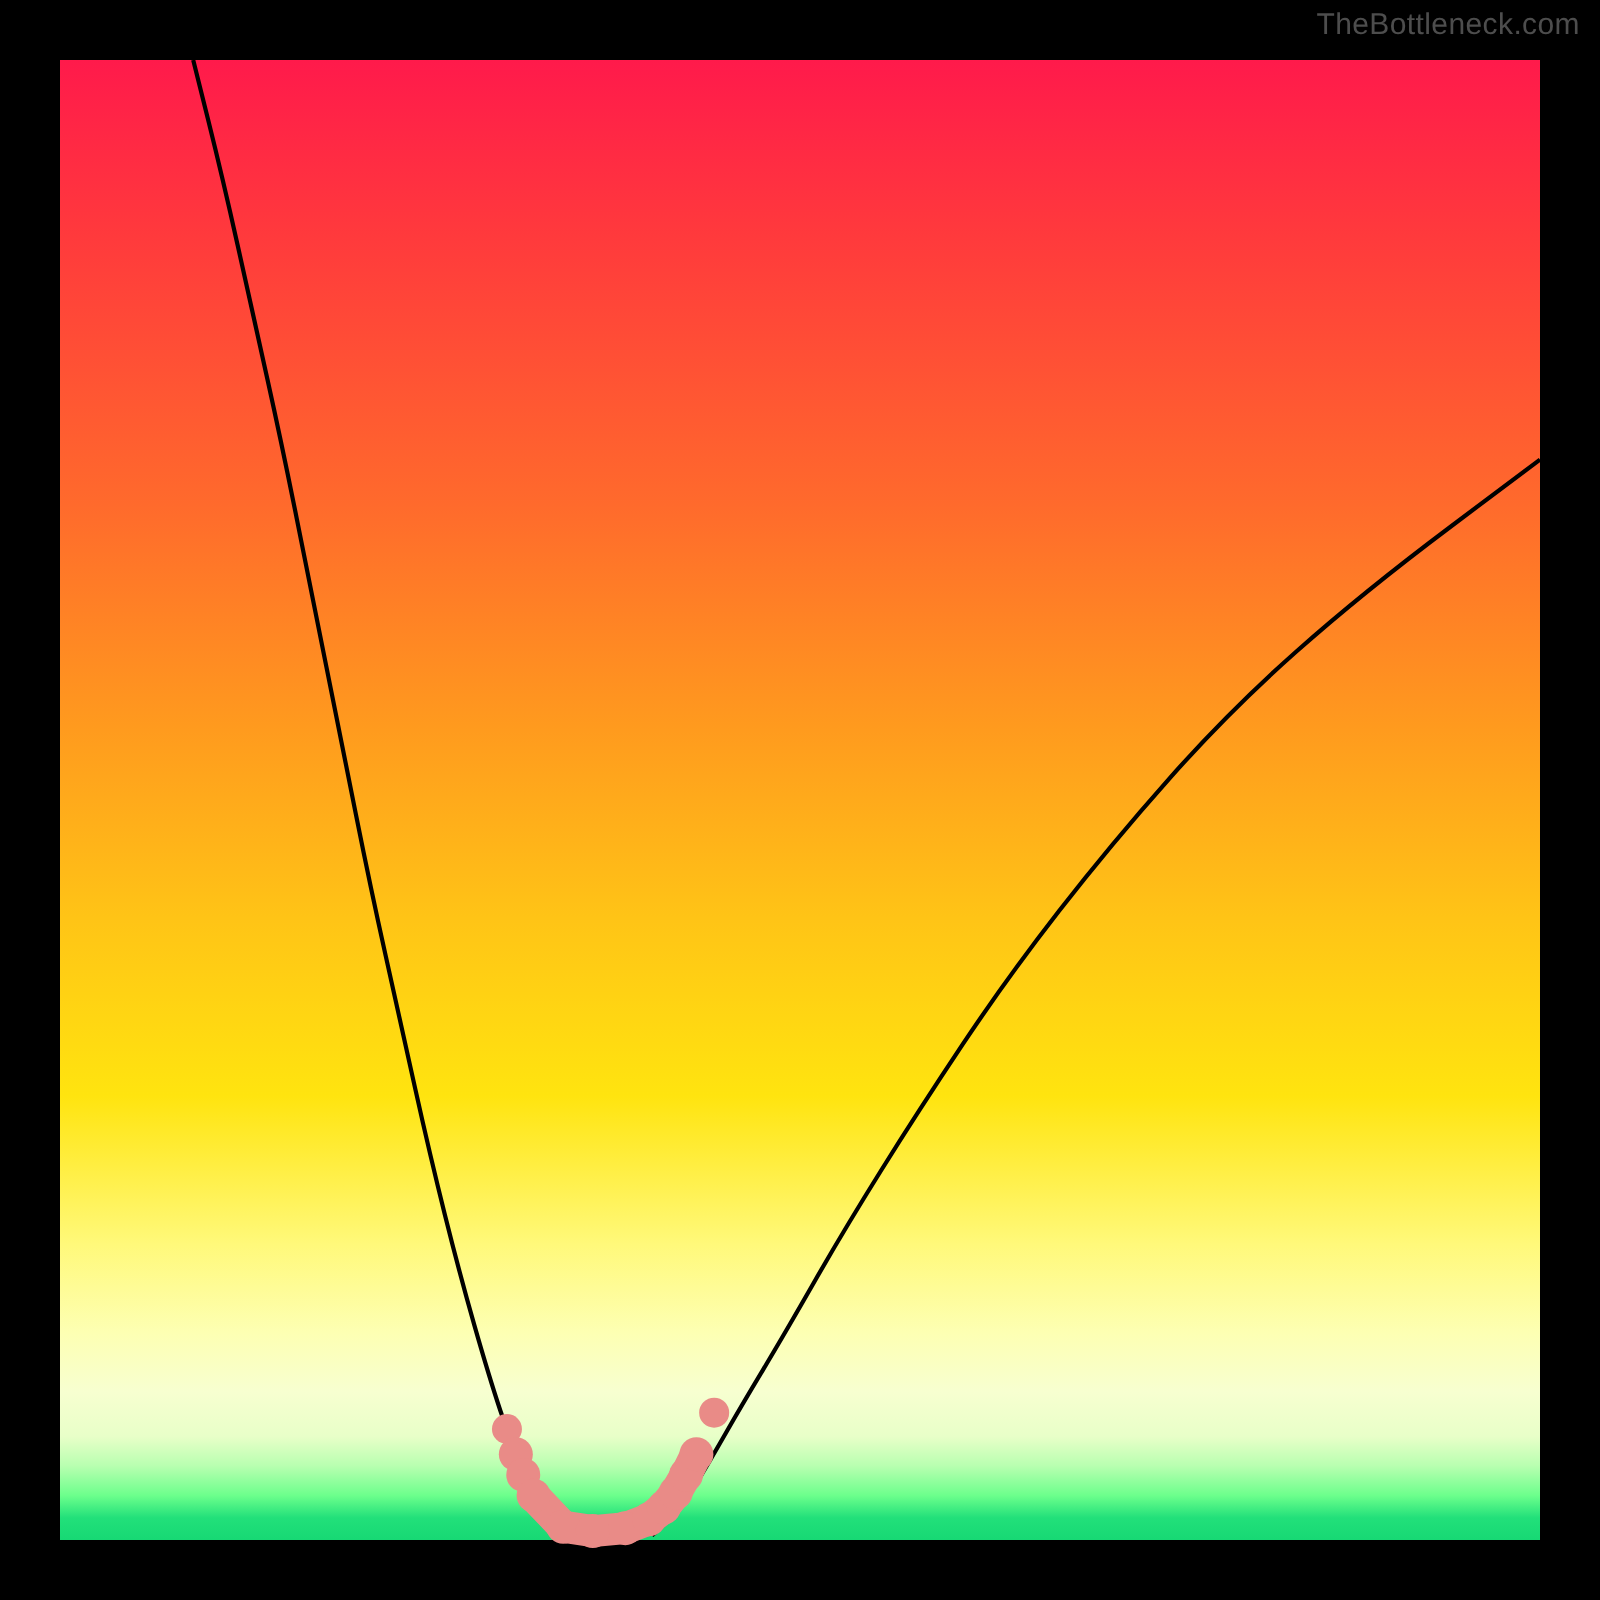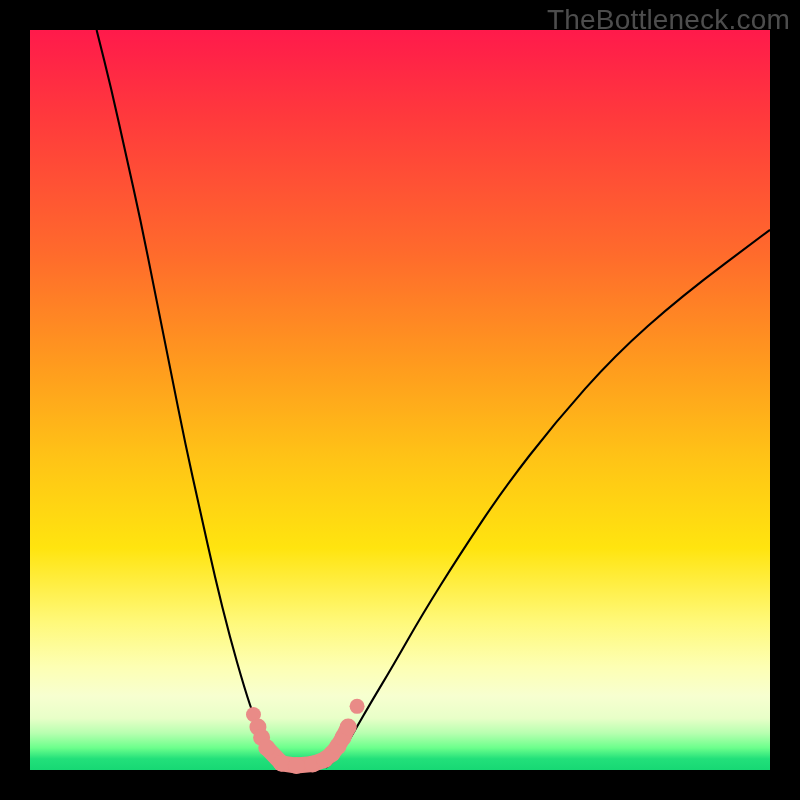--- a/index.html
+++ b/index.html
@@ -50,21 +50,21 @@
     top: 0;
     width: 740px;
     height: 740px;
     overflow: visible;
   }
   .watermark {
     position: absolute;
     top: 4px;
     right: 10px;
     color: #4d4d4d;
-    font-size: 28px;
+    font-size: 15px;
     font-weight: 400;
     letter-spacing: 0.2px;
   }
 </style>
 </head>
 <body>
 
 <div class="frame">
   <div class="plot">
     <svg viewBox="0 0 740 740">

